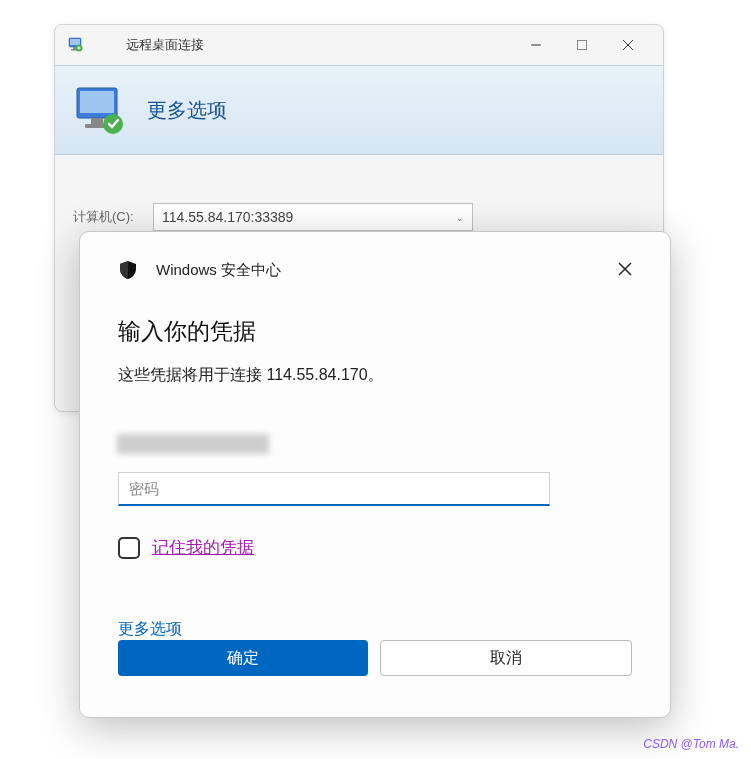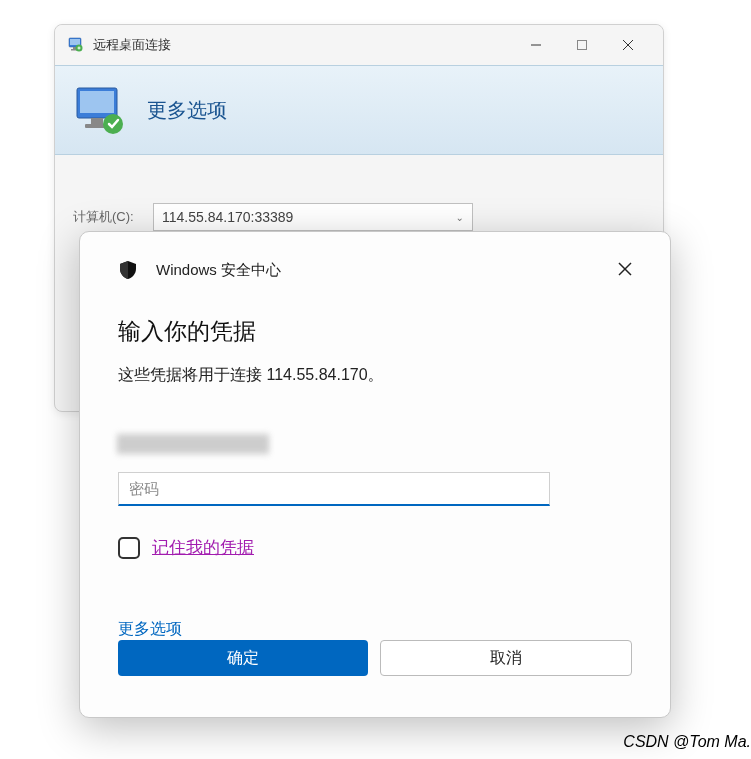--- a/index.html
+++ b/index.html
@@ -28,21 +28,21 @@
       padding: 0 12px;
       background: #f5f5f5;
       border-radius: 8px 8px 0 0;
     }
     .titlebar-icon {
       width: 18px;
       height: 18px;
       margin-right: 8px;
       position: relative;
     }
-    .titlebar-text { font-size: 13px; color: #333; flex: 1; }
+    .titlebar-text { font-size: 13px; color: #333; flex: 1; margin-left: 33px; }
     .win-controls { display: flex; gap: 0; }
     .win-btn {
       width: 46px;
       height: 32px;
       display: flex;
       align-items: center;
       justify-content: center;
       color: #333;
     }
     .banner {
@@ -198,24 +198,24 @@
       background: #0067c0;
       color: #fff;
     }
     .btn-secondary {
       background: #fff;
       color: #222;
       border: 1px solid #bbb;
     }
     .watermark {
       position: absolute;
-      right: 0;
+      right: 12px;
       bottom: 8px;
-      font-size: 16px;
-      color: #000000;
+      font-size: 12px;
+      color: #8b5cf6;
       font-style: italic;
     }
   </style>
 </head>
 <body>
 
 <div class="rdp-window">
   <div class="titlebar">
     <span class="titlebar-icon">
       <svg viewBox="0 0 18 18" width="18" height="18">

